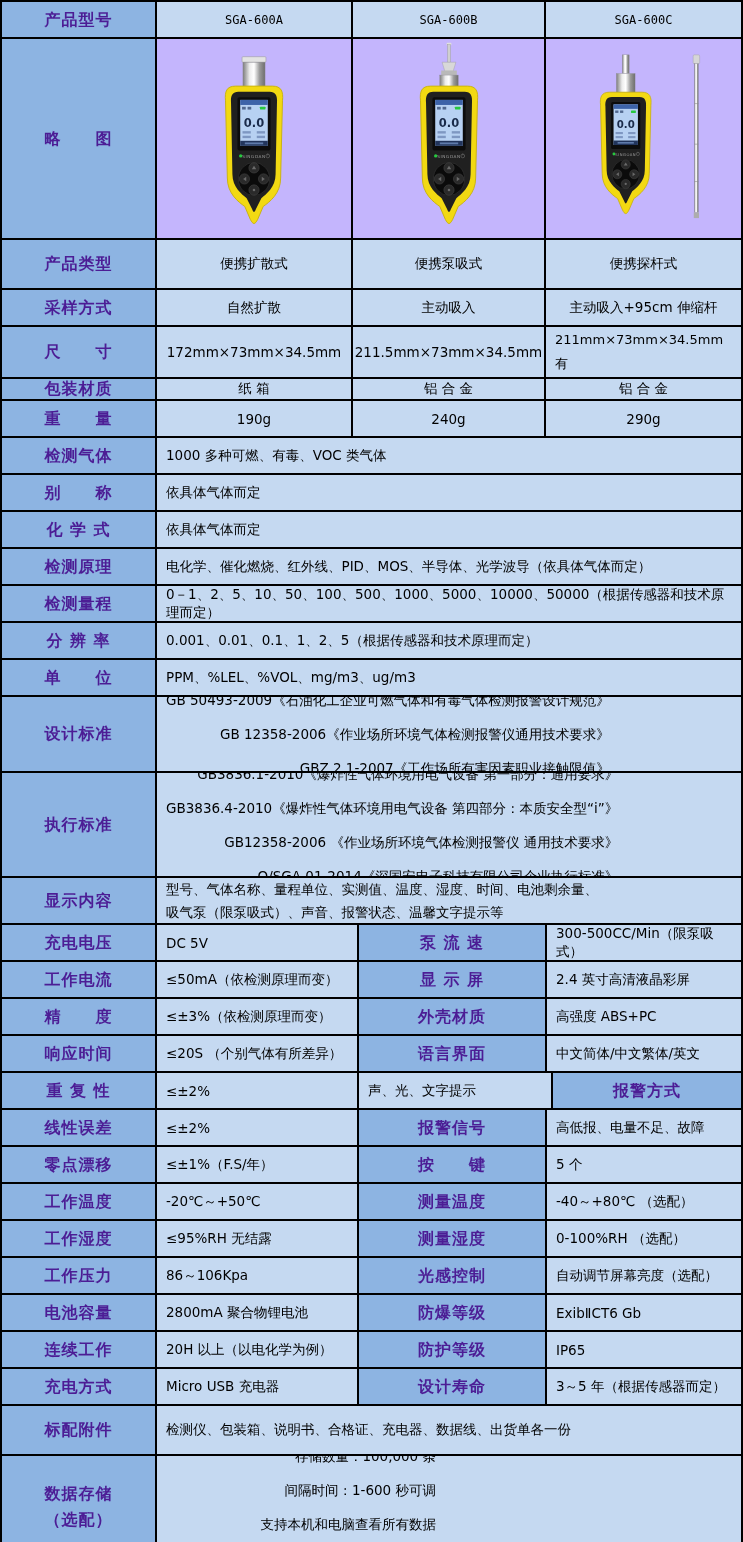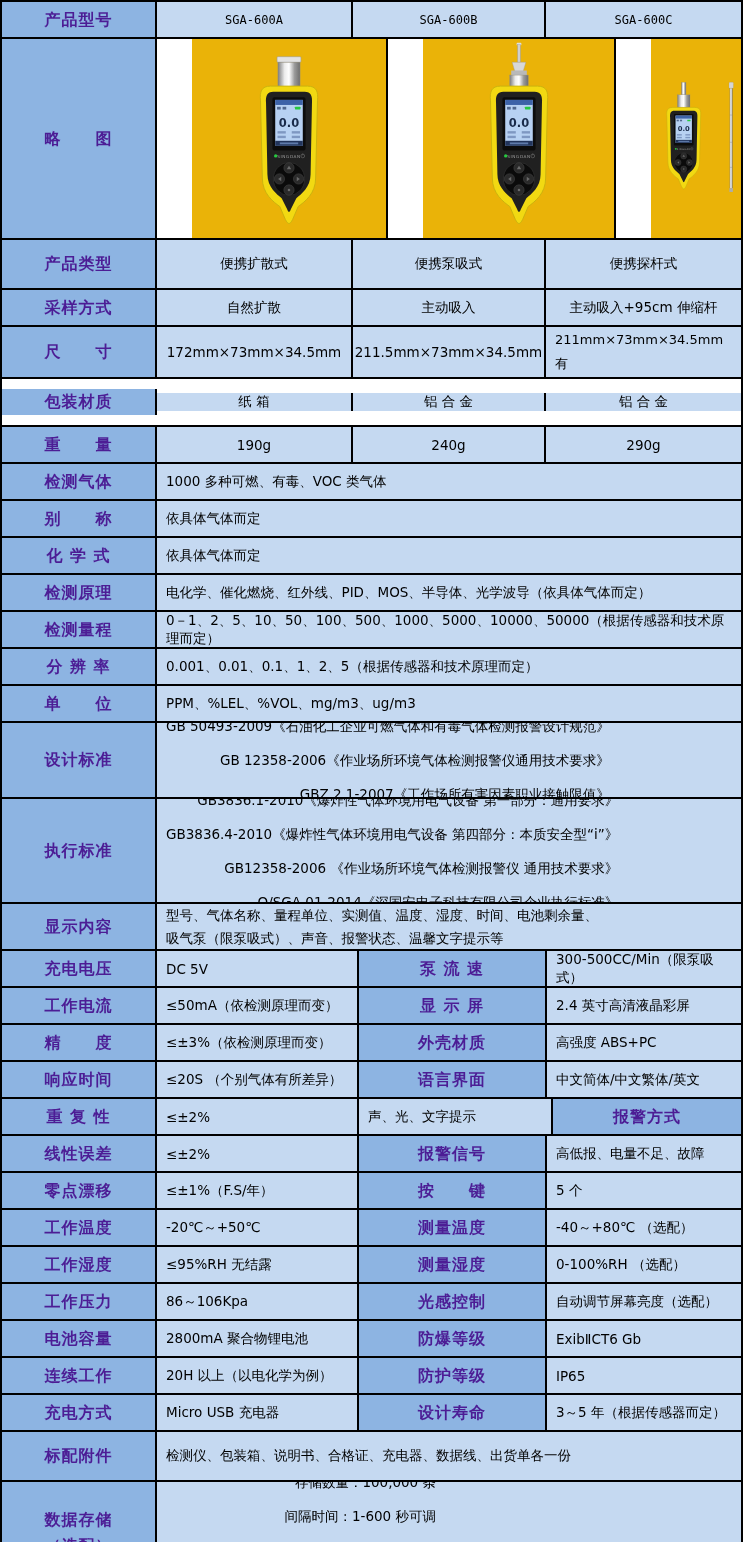--- a/index.html
+++ b/index.html
@@ -32,21 +32,21 @@
   
   .s1 { width: 202px; flex: none; }
   .sl { width: 188px; flex: none; }
   .s2 { flex: 1; }
   
   .wide { flex: 1; }
 
   
   .h37 { height: 37px; }
   .h35 { height: 50px; }
-  .h36 { height: 48px; align-items: center; }
+  .h36 { height: 22px; }
   .h52 { height: 52px; }
   .h47 { height: 47px; }
   .h76 { height: 76px; }
   .h105 { height: 105px; }
   .h102 { height: 102px; }
   .h201 { height: 201px; }
 
   
   .lab {
     background: #8DB4E2;
@@ -66,21 +66,21 @@
   }
   .mono { font-family: "DejaVu Sans Mono", "Liberation Mono", monospace; }
   .left {
     justify-content: flex-start;
     text-align: left;
     padding: 2px 9px;
   }
   .pre { white-space: pre-line; }
   .lh25 { line-height: 34px; text-align: right; }
   .lh24 { line-height: 23px; }
-  .photo { background: #eab308; margin-left: 35px; }
+  .photo { background: #c4b5fd; }
   .model { font-size: 12px; }
   .dims3 { line-height: 24px; font-size: 13px; }
 </style>
 </head>
 <body>
 
 <div class="tbl">
 
   <div class="row h37">
     <div class="cell c0 lab">产品型号</div>

